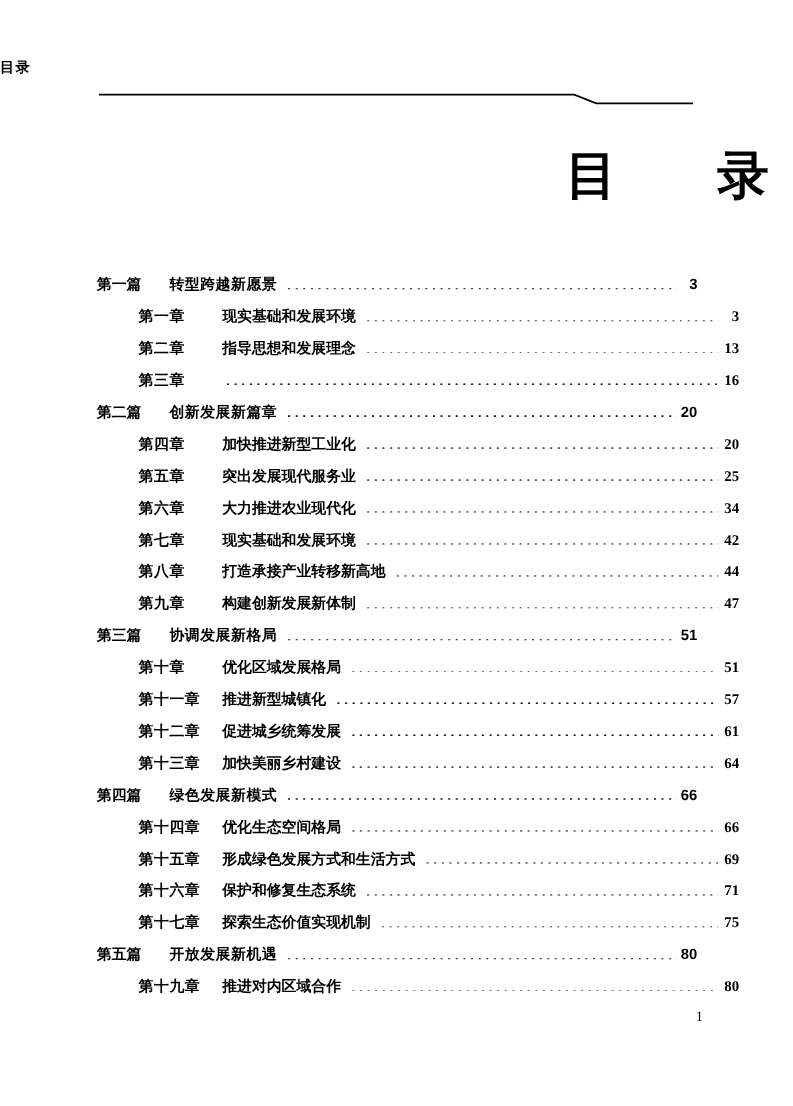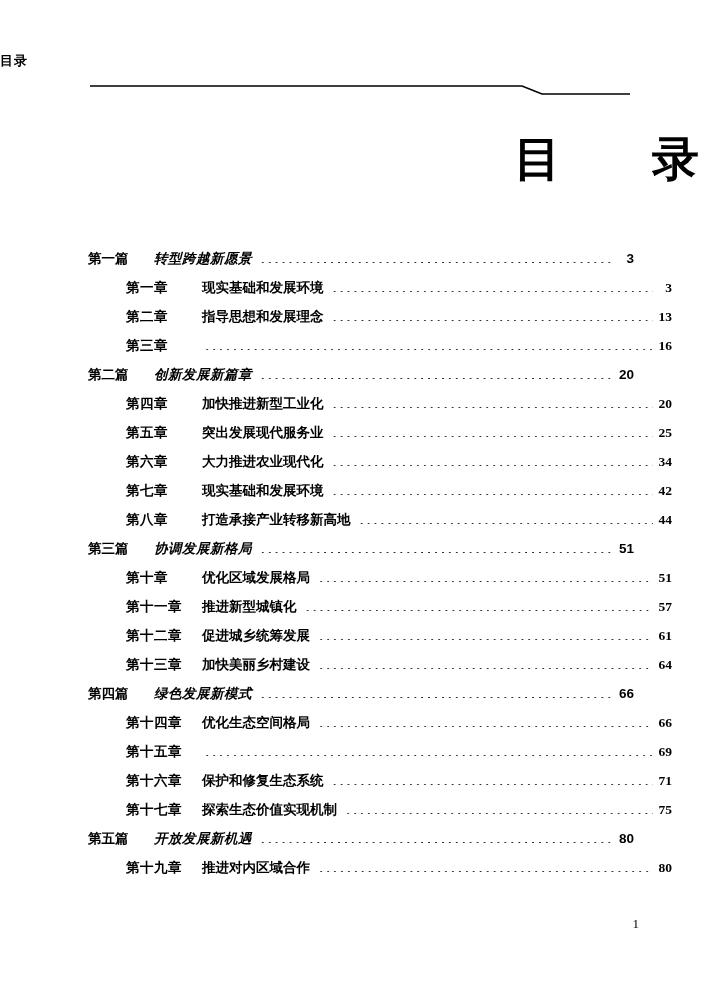--- a/index.html
+++ b/index.html
@@ -98,21 +98,21 @@
   }
   .lbl-num {
     flex: 0 0 auto;
   }
   .toc-row.part .lbl-num { min-width: 66px; }
   .toc-row.chapter .lbl-num { min-width: 76px; letter-spacing: 0.5px; }
   .lbl-text {
     flex: 0 0 auto;
     padding-right: 6px;
   }
-  .toc-row.part .lbl-text { letter-spacing: 0.5px; font-style: italic; }
+  .toc-row.part .lbl-text { letter-spacing: 0.5px; }
   .dots {
     flex: 1 1 auto;
     overflow: hidden;
     height: 1em;
     position: relative;
     margin: 0 3px;
   }
   .dots::before {
     content: "·······································································································································································";
     position: absolute;
@@ -213,20 +213,26 @@
         <span class="lbl-text">现实基础和发展环境</span>
         <span class="dots"></span>
         <span class="pg">42</span>
       </div>
       <div class="toc-row chapter">
         <span class="lbl-num">第八章</span>
         <span class="lbl-text">打造承接产业转移新高地</span>
         <span class="dots"></span>
         <span class="pg">44</span>
       </div>
+      <div class="toc-row chapter">
+        <span class="lbl-num">第九章</span>
+        <span class="lbl-text">构建创新发展新体制</span>
+        <span class="dots"></span>
+        <span class="pg">47</span>
+      </div>
       <div class="toc-row part">
         <span class="lbl-num">第三篇</span>
         <span class="lbl-text">协调发展新格局</span>
         <span class="dots"></span>
         <span class="pg">51</span>
       </div>
       <div class="toc-row chapter">
         <span class="lbl-num">第十章</span>
         <span class="lbl-text">优化区域发展格局</span>
         <span class="dots"></span>
@@ -257,20 +263,21 @@
         <span class="pg">66</span>
       </div>
       <div class="toc-row chapter">
         <span class="lbl-num">第十四章</span>
         <span class="lbl-text">优化生态空间格局</span>
         <span class="dots"></span>
         <span class="pg">66</span>
       </div>
       <div class="toc-row chapter">
         <span class="lbl-num">第十五章</span>
+        <span class="lbl-text">形成绿色发展方式和生活方式</span>
         <span class="dots"></span>
         <span class="pg">69</span>
       </div>
       <div class="toc-row chapter">
         <span class="lbl-num">第十六章</span>
         <span class="lbl-text">保护和修复生态系统</span>
         <span class="dots"></span>
         <span class="pg">71</span>
       </div>
       <div class="toc-row chapter">

